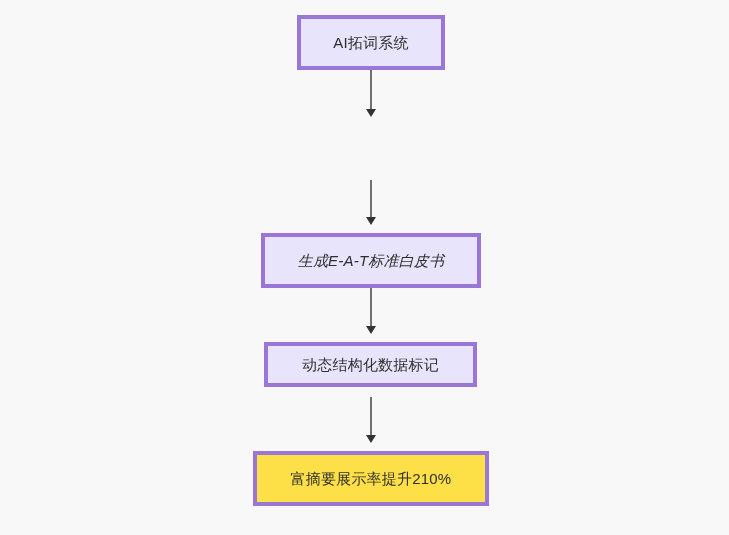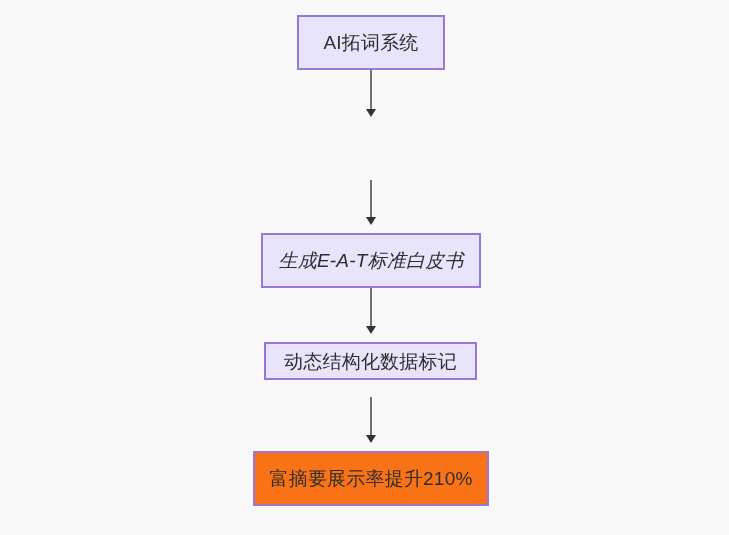--- a/index.html
+++ b/index.html
@@ -15,27 +15,27 @@
   }
   #flowchart {
     position: relative;
     width: 729px;
     height: 535px;
   }
   .node {
     position: absolute;
     box-sizing: border-box;
     background: #e8e4fb;
-    border: 2px solid #22c55e;
+    border: 4px solid #22c55e;
     border-radius: 0;
     display: flex;
     align-items: center;
     justify-content: center;
     color: #2e2e2e;
-    font-size: 19px;
+    font-size: 15px;
     line-height: 1;
     letter-spacing: 0.2px;
     white-space: nowrap;
   }
   .edge {
     position: absolute;
     width: 0;
   }
   .edge-line {
     position: absolute;
@@ -77,17 +77,17 @@
   <div class="edge" style="left: 370px; top: 397px; height: 46px;">
     <div class="edge-line" style="height: 39px; background: rgb(112, 112, 112);"></div>
     <div class="edge-arrow" style="top: 38px; border-top-color: rgb(51, 51, 51);"></div>
   </div>
 
   <div class="node" style="left: 297px; top: 15px; width: 148px; height: 55px; background: rgb(232, 228, 251); border-color: rgb(154, 119, 214); color: rgb(46, 46, 46);">AI拓词系统</div>
 
 
   <div class="node" style="left: 261px; top: 233px; width: 220px; height: 55px; background: rgb(232, 228, 251); border-color: rgb(154, 119, 214); color: rgb(46, 46, 46); font-style: italic;">生成E-A-T标准白皮书</div>
 
-  <div class="node" style="left: 264px; top: 342px; width: 213px; height: 38px; background: rgb(232, 228, 251); border-color: rgb(154, 119, 214); color: rgb(46, 46, 46);">动态结构化数据标记</div>
+  <div class="node" style="left: 264px; top: 342px; width: 213px; height: 45px; background: rgb(232, 228, 251); border-color: rgb(154, 119, 214); color: rgb(46, 46, 46);">动态结构化数据标记</div>
 
-  <div class="node" style="left: 253px; top: 451px; width: 236px; height: 55px; background: #f97316; border-color: rgb(154, 119, 214); color: rgb(46, 46, 46);">富摘要展示率提升210%</div>
+  <div class="node" style="left: 253px; top: 451px; width: 236px; height: 55px; background: #fde047; border-color: rgb(154, 119, 214); color: rgb(46, 46, 46);">富摘要展示率提升210%</div>
 
 </div>
 
 </body></html>

